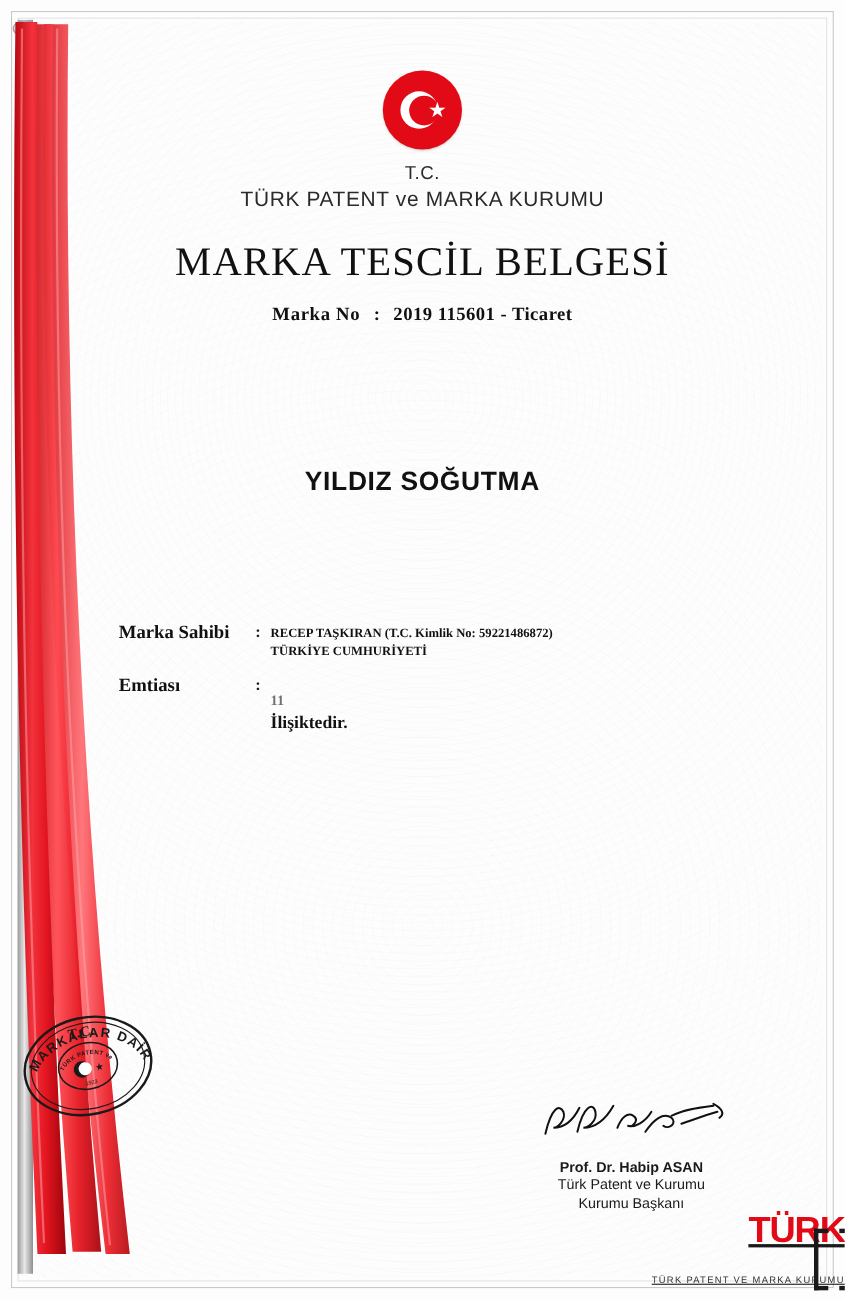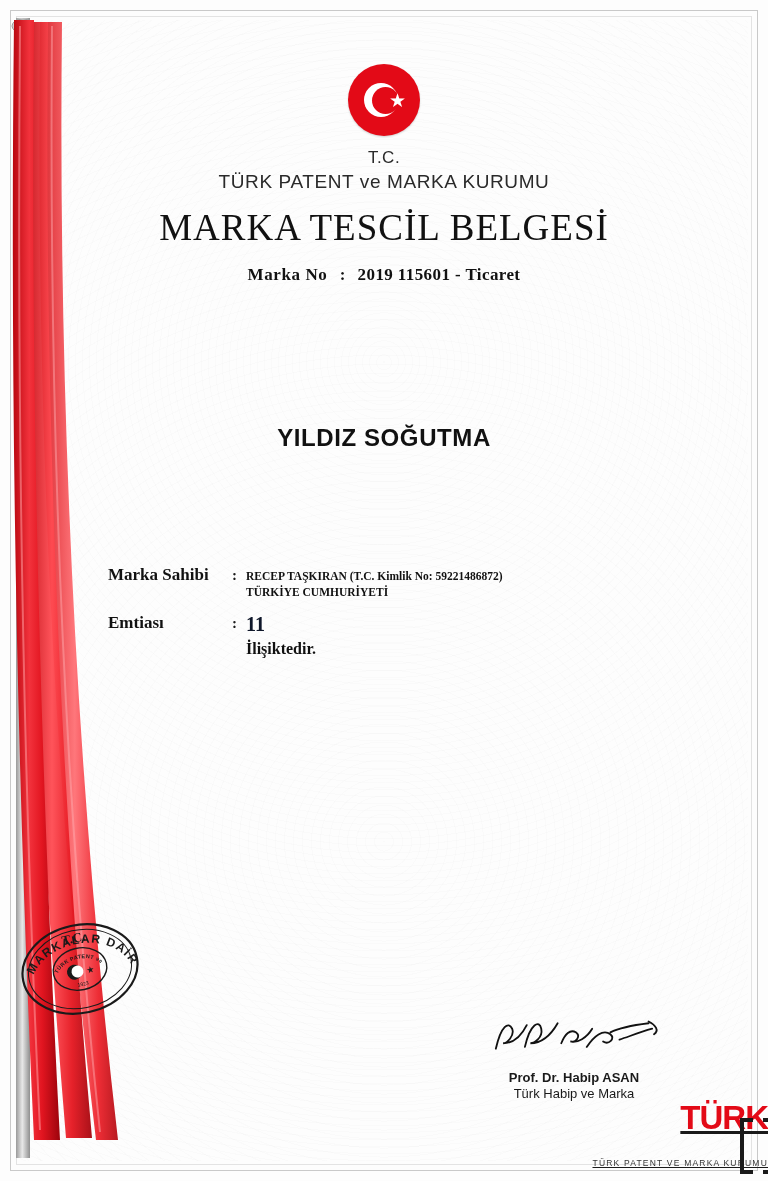--- a/index.html
+++ b/index.html
@@ -95,21 +95,21 @@
     color: #2a2a2a;
   }
   .org-line {
     margin-top: 3px;
     font-family: "Liberation Sans", sans-serif;
     font-size: 19px;
     letter-spacing: .6px;
     color: #2a2a2a;
   }
   .doc-title {
-    margin-top: 13px;
+    margin-top: 24px;
     font-family: "Liberation Serif", serif;
     font-size: 37px;
     letter-spacing: 1px;
     color: #111;
   }
   .mark-no-row {
     margin-top: 16px;
     font-family: "Liberation Serif", serif;
     font-size: 17px;
     font-weight: bold;
@@ -157,22 +157,23 @@
     font-family: "Liberation Serif", serif;
     font-weight: bold;
     font-size: 11.5px;
     line-height: 1.42;
     color: #111;
     padding-top: 3px;
   }
   .class-value {
     font-family: "Liberation Serif", serif;
     font-weight: bold;
-    font-size: 20px;
-    color: #0f172a;
+    font-size: 13px;
+    color: #737373;
+    margin-top: 16px;
   }
   .annex {
     margin-top: 4px;
     margin-left: 138px;
     font-family: "Liberation Serif", serif;
     font-weight: bold;
     font-size: 16px;
     color: #111;
   }
 
@@ -366,21 +367,22 @@
         <path d="M24 36 C 30 10, 38 6, 42 14 C 45 22, 36 30, 32 30 C 44 30, 52 22, 58 10"></path>
         <path d="M56 34 C 62 8, 72 4, 74 14 C 76 24, 66 30, 62 30 C 74 30, 84 22, 92 8"></path>
         <path d="M96 30 C 100 20, 106 14, 112 18 C 118 22, 112 30, 106 28 C 114 30, 124 24, 130 14"></path>
         <path d="M124 34 C 132 22, 142 14, 150 20 C 156 25, 148 32, 142 28"></path>
         <path d="M150 18 C 162 12, 176 10, 192 8"></path>
         <path d="M160 26 C 172 22, 182 18, 196 14"></path>
         <path d="M192 6 C 200 10, 204 16, 198 20"></path>
       </g>
     </svg>
     <div class="sig-name">Prof. Dr. Habip ASAN</div>
-    <div class="sig-role">Türk Habip ve Marka</div>
+    <div class="sig-role">Türk Patent ve Kurumu</div>
+    <div class="sig-role">Kurumu Başkanı</div>
   </div>
 
   <div class="footer-logo">
     <div class="logo-turk">TÜRK</div>
     <div class="logo-patent-wrap">
       <span class="bracket-l"></span>
       <span class="bracket-r"></span>
     </div>
     <div class="logo-sub">TÜRK PATENT VE MARKA KURUMU</div>
   </div>

